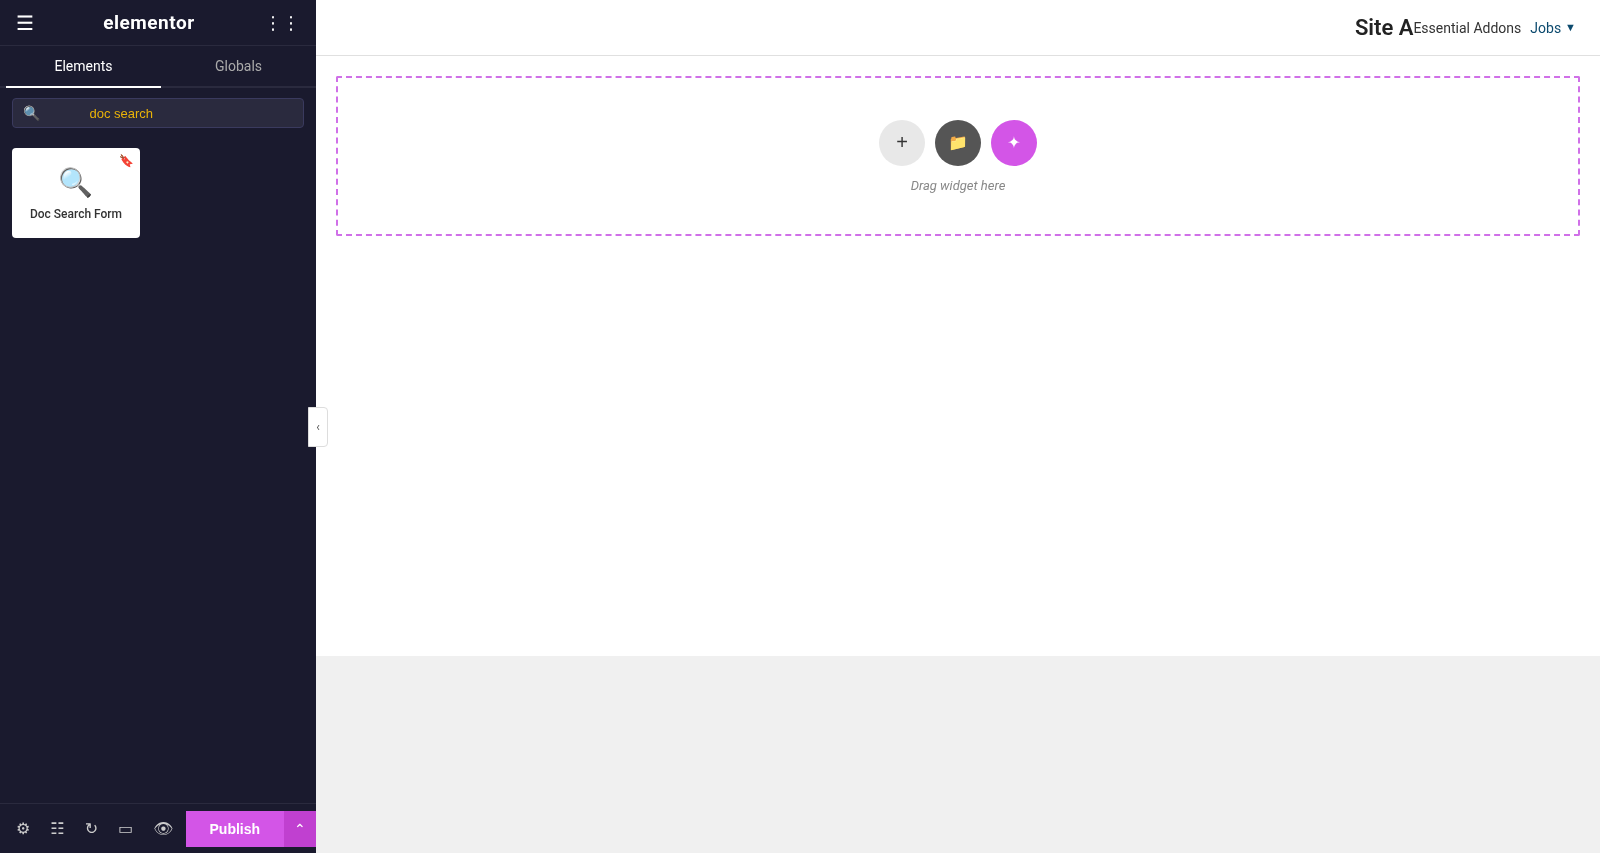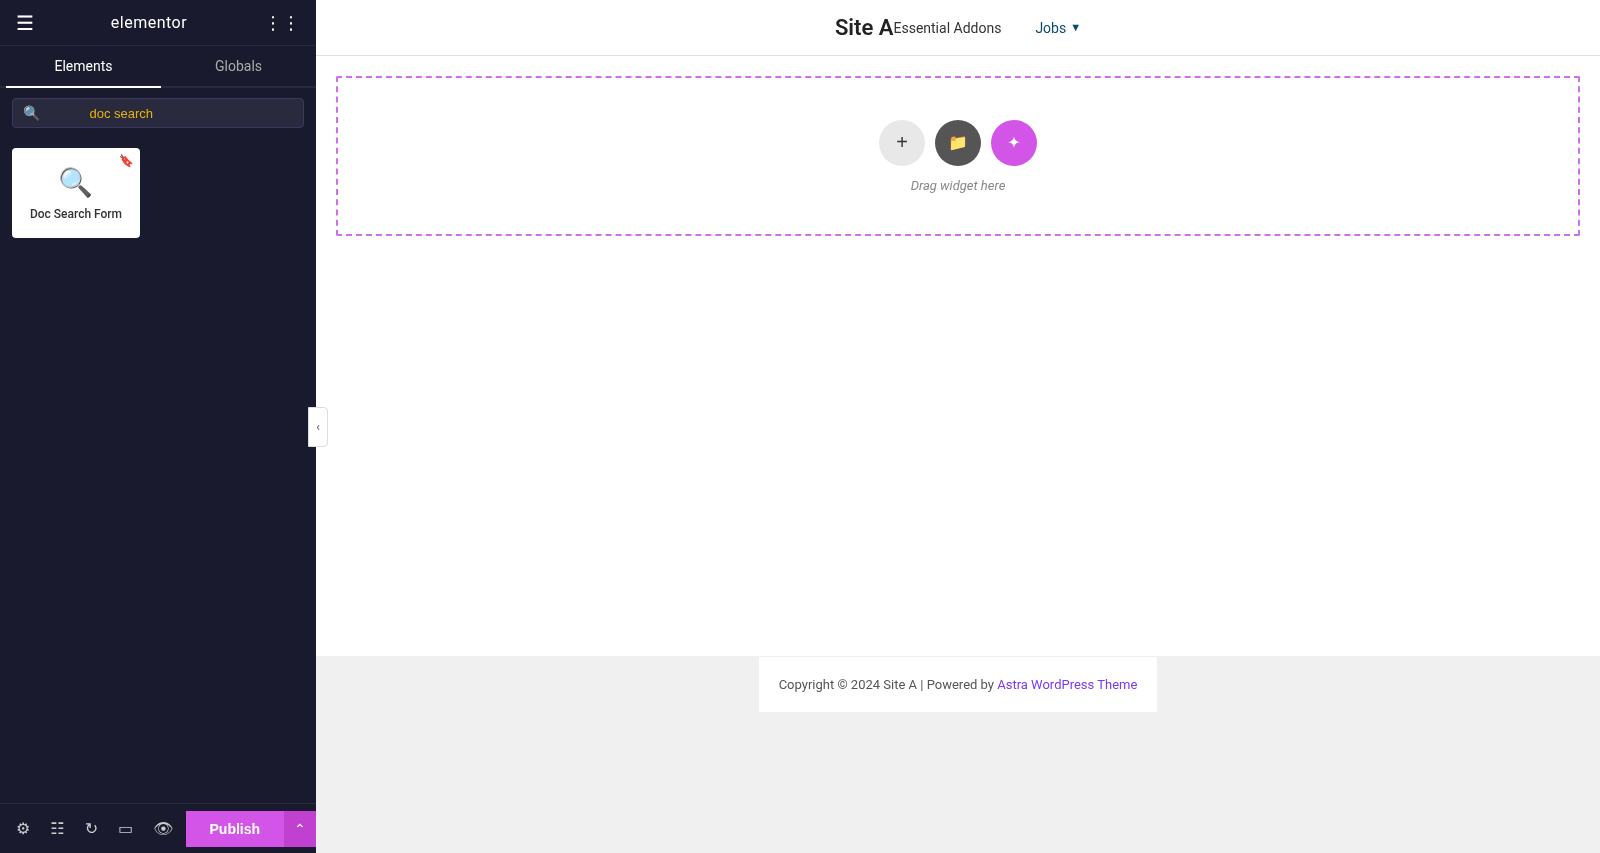--- a/index.html
+++ b/index.html
@@ -27,22 +27,22 @@
       height: 46px;
       border-bottom: 1px solid #2a2a3e;
     }
     .hamburger-icon {
       color: #fff;
       font-size: 20px;
       cursor: pointer;
     }
     .elementor-logo {
       color: #fff;
-      font-size: 16px;
-      font-weight: 400;
+      font-size: 19px;
+      font-weight: 700;
       letter-spacing: 0.5px;
     }
     .grid-icon {
       color: #fff;
       font-size: 18px;
       cursor: pointer;
     }
 
     
     .tabs-row {
@@ -209,31 +209,31 @@
     }
 
     
     .canvas-header {
       background: #fff;
       display: flex;
       align-items: center;
       padding: 0 24px;
       height: 56px;
       border-bottom: 1px solid #e0e0e0;
-      justify-content: center;
+      justify-content: flex-end;
     }
     .site-title {
       font-size: 22px;
       font-weight: 600;
       color: #222;
     }
     .header-right {
       display: flex;
       align-items: center;
-      gap: 34px;
+      gap: 9px;
     }
     .essential-addons {
       font-size: 14px;
       color: #333;
       cursor: pointer;
     }
     .jobs-link {
       font-size: 14px;
       color: #0c4a6e;
       cursor: pointer;
@@ -405,18 +405,15 @@
           </button>
           <button class="drop-btn magic-btn">
             <span style="font-size:16px;">✦</span>
           </button>
         </div>
         <span class="drag-hint">Drag widget here</span>
       </div>
 
     </div>
 
-    <div class="page-footer">
-      <span>Copyright © 2024 Site A | Powered by </span><a class="footer-link" href="#">Astra WordPress Theme</a>
-    </div>
   </div>
 
 </div>
 
 </body></html>

